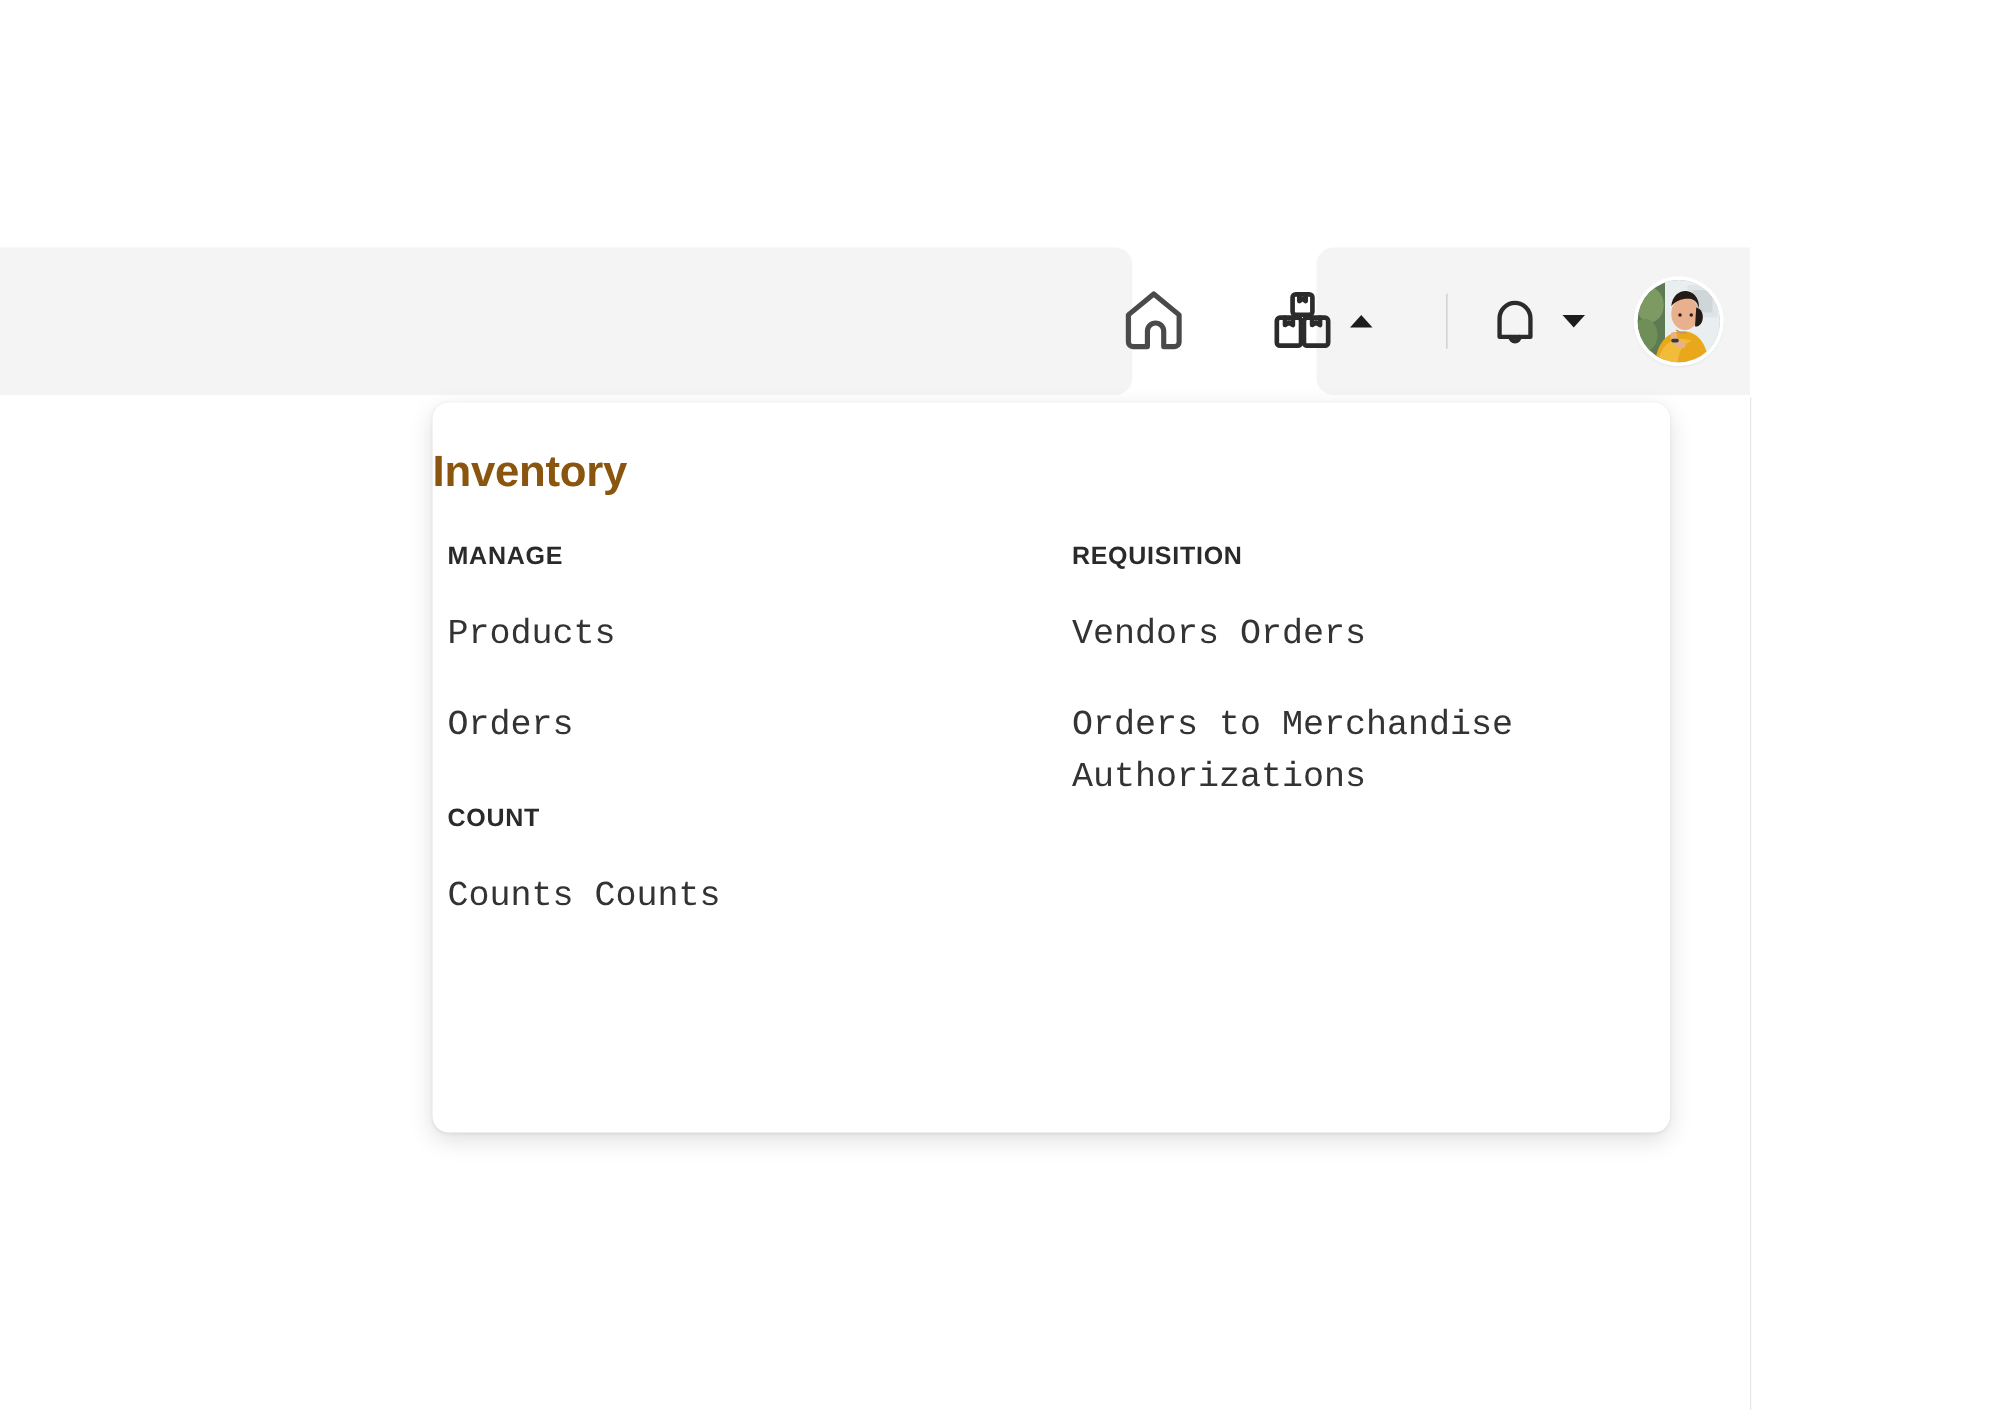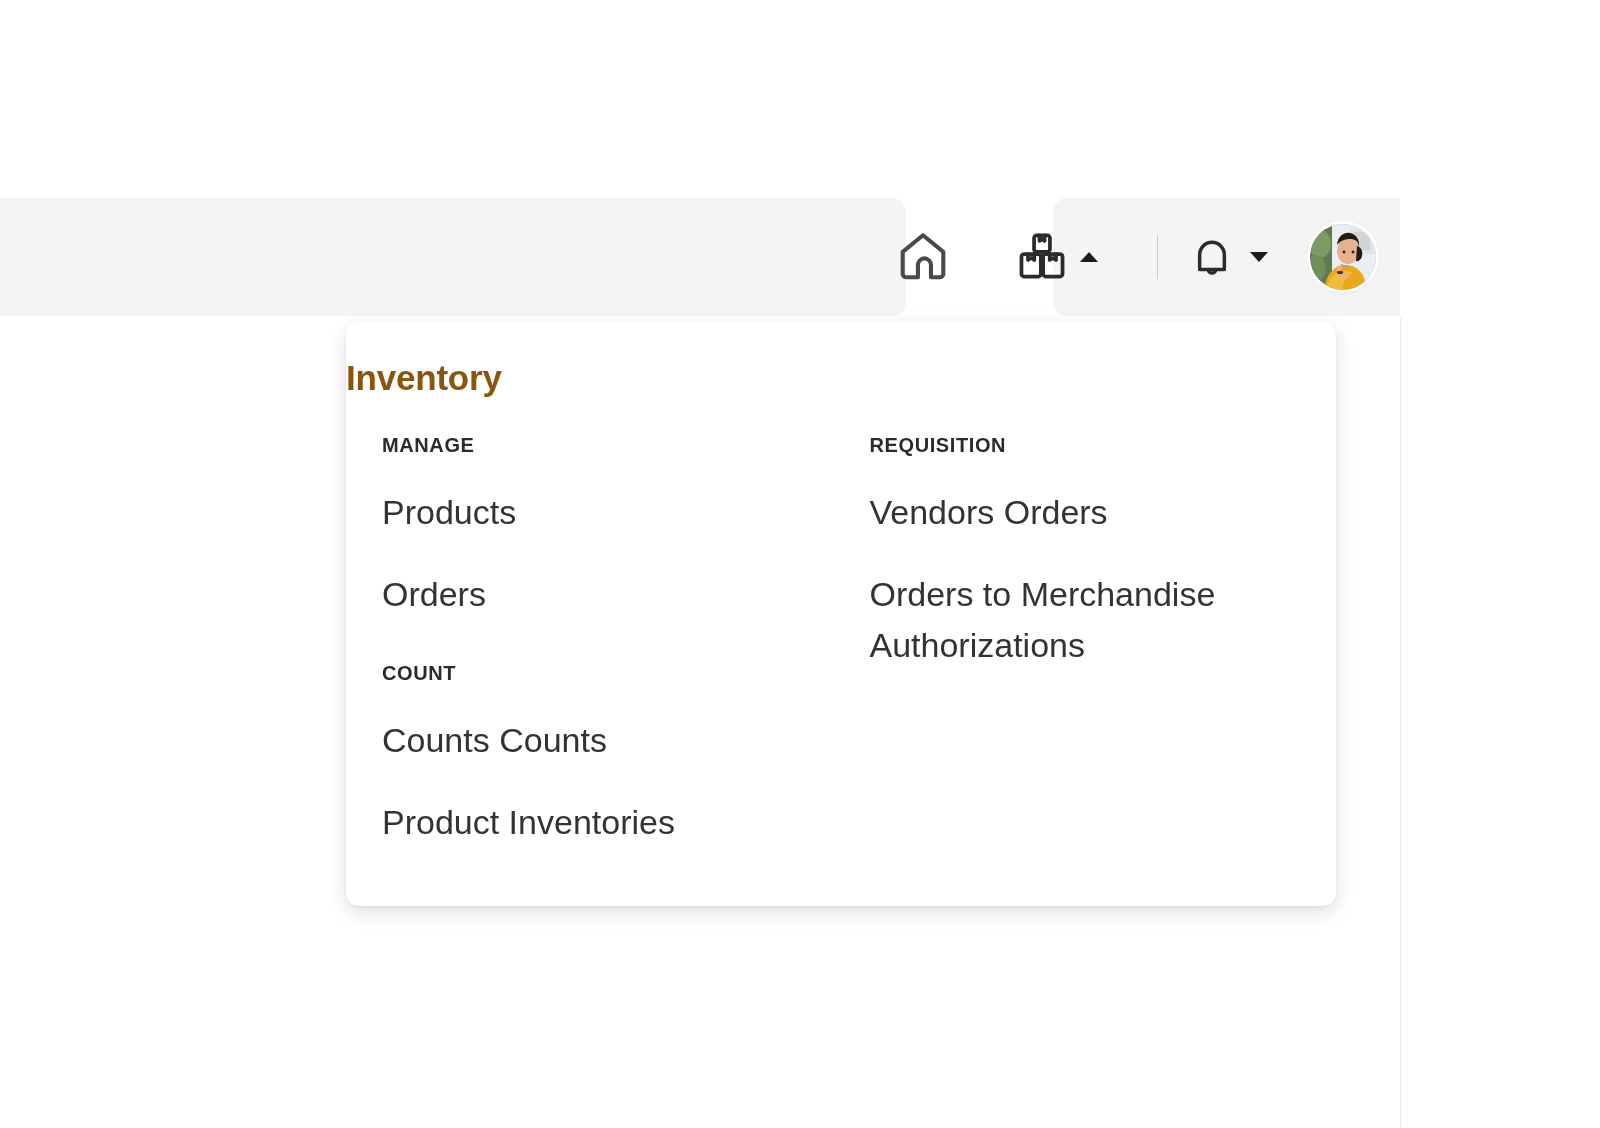--- a/index.html
+++ b/index.html
@@ -148,45 +148,46 @@
   .dd-title {
     color: #8a550f;
     font-size: 35px;
     font-weight: 700;
     letter-spacing: -0.2px;
     margin-bottom: 36px;
   }
 
   .dd-cols {
     display: flex;
-    padding-left: 36px;
+    padding-left: 12px;
     gap: 21px;
   }
   .dd-col { width: 505px; }
 
   .dd-section + .dd-section { margin-top: 42px; }
 
   .dd-heading {
     font-size: 20px;
     font-weight: 700;
     letter-spacing: 0.6px;
     color: #2a2a2a;
     margin-bottom: 30px;
   }
 
   .dd-link {
     display: block;
-    font-size: 34px;
+    font-size: 28px;
     font-weight: 400;
     color: #333333;
     line-height: 1.5;
     margin-bottom: 31px;
     text-decoration: none;
     cursor: pointer;
     max-width: 430px;
+    font-family: Liberation Mono, monospace;
   }
   .dd-link:last-child { margin-bottom: 0; }
 </style>
 </head>
 <body>
 
 <div id="root">
 
   <div class="page-rule"></div>
 
@@ -272,21 +273,20 @@
 
         <div class="dd-section">
           <div class="dd-heading">MANAGE</div>
           <a class="dd-link">Products</a>
           <a class="dd-link">Orders</a>
         </div>
 
         <div class="dd-section">
           <div class="dd-heading">COUNT</div>
           <a class="dd-link">Counts Counts</a>
-          <a class="dd-link">Product Inventories</a>
         </div>
 
       </div>
 
       <div class="dd-col">
 
         <div class="dd-section">
           <div class="dd-heading">REQUISITION</div>
           <a class="dd-link">Vendors Orders</a>
           <a class="dd-link">Orders to Merchandise Authorizations</a>

